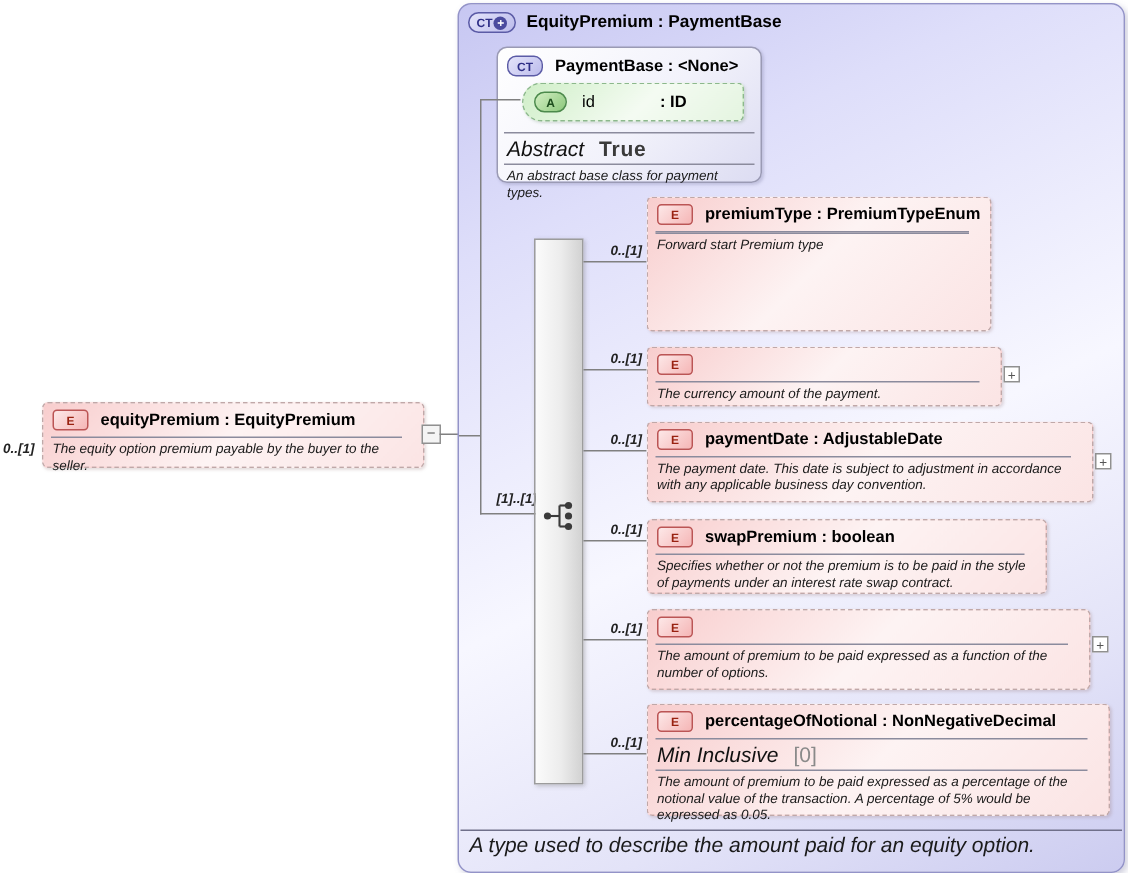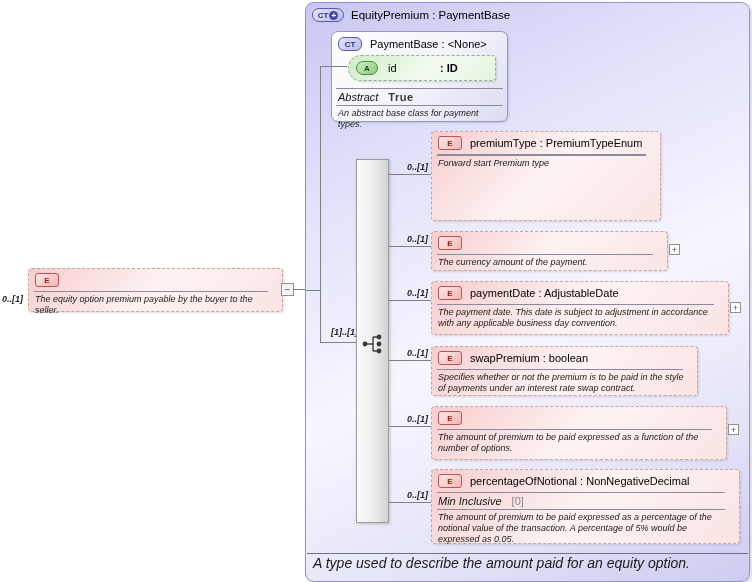--- a/index.html
+++ b/index.html
@@ -6,21 +6,21 @@
   #stage{position:relative;width:752px;height:582px;background:#ffffff;overflow:hidden;
          font-family:"Liberation Sans","DejaVu Sans",sans-serif;color:#000;}
   
   .hline{position:absolute;height:1px;background:#808080;}
   .vline{position:absolute;width:1px;background:#808080;}
   .card-label{position:absolute;font-size:9px;font-style:italic;font-weight:bold;color:#222;
               text-align:right;white-space:nowrap;}
   .sep{border-top:1px solid #8b8b9d;margin:0 14px 0 5px;height:0;}
   .doc{font-size:9px;font-style:italic;color:#1a1a1a;line-height:11px;padding:2px 8px 3px 6px;}
   .titlerow{display:flex;align-items:center;gap:8px;padding:3px 6px 3px 6px;height:16px;}
-  .titletext{font-size:11px;font-weight:normal;color:#000;white-space:nowrap;}
+  .titletext{font-size:11px;font-weight:bold;color:#000;white-space:nowrap;}
   .badge{display:inline-flex;align-items:center;justify-content:center;flex:none;
          width:22px;height:12px;font-size:8px;font-weight:bold;border-radius:3px;}
   .e-badge{border:1px solid #b55;color:#921;
            background:linear-gradient(135deg,#fde8e8 0%,#f5b6b6 100%);}
   .ct-badge{border:1px solid #5b5ba6;color:#2e2e86;border-radius:6px;
             background:linear-gradient(135deg,#e4e4fa 0%,#bcbcec 100%);}
   .a-badge{border:1px solid #4c8a4c;color:#1d4d1d;border-radius:7px;width:20px;
            background:linear-gradient(135deg,#d2eec2 0%,#8cc87c 100%);}
   .plusbox{position:absolute;width:11px;height:11px;background:#fff;border:1px solid #909090;
            font-size:9px;line-height:10px;text-align:center;color:#555;box-sizing:border-box;}
@@ -38,21 +38,21 @@
             border:1px solid #9a9ab4;border-radius:7px;box-sizing:border-box;
             background:linear-gradient(135deg,#ffffff 0%,#f2f2fb 55%,#dcdcf2 100%);
             box-shadow:1px 1px 2px rgba(120,120,160,0.3);}
   .attr-box{position:absolute;left:16px;top:23px;width:148px;height:26px;box-sizing:border-box;
             border:1px dashed #8cb88c;border-radius:13px 4px 4px 13px;
             background:linear-gradient(135deg,#cfeec7 0%,#f4fbf2 55%,#e4f4e0 100%);
             display:flex;align-items:center;gap:10px;padding-left:7px;
             box-shadow:1px 1px 2px rgba(120,150,120,0.3);}
   .attr-name{font-size:11px;font-weight:normal;width:42px;}
   .attr-type{font-size:11px;font-weight:bold;}
-  .factrow{display:flex;gap:10px;padding:2px 6px;font-size:11px;align-items:baseline;}
+  .factrow{display:flex;gap:10px;padding:2px 6px;font-size:14px;align-items:baseline;}
   .fact-label{font-style:italic;color:#111;white-space:nowrap;}
   .fact-value{color:#8a8a8a;white-space:nowrap;}
   .fact-strong{font-weight:bold;color:#3a3a3a;letter-spacing:0.5px;}
   
   .ebox{position:absolute;box-sizing:border-box;border:1px dashed #c0a8a8;border-radius:4px;
         background:linear-gradient(135deg,#f8cdcd 0%,#fdf3f3 50%,#fbe4e4 100%);
         box-shadow:1px 1px 2px rgba(150,120,120,0.25);}
   .enum-grid{display:flex;padding:1px 6px 2px 6px;font-size:9px;line-height:11px;}
   .enum-label{font-style:italic;color:#111;width:66px;flex:none;}
   .enum-vals{color:#8a8a8a;}
@@ -71,20 +71,21 @@
 </head>
 <body>
 
 <div id="stage">
 
   <div class="card-label" style="left:2px;top:294px;width:26px;text-align:left;">0..[1]</div>
 
   <div class="ebox" style="left:28px;top:268px;width:255px;height:44px;">
     <div class="titlerow">
       <span class="badge e-badge">E</span>
+      <span class="titletext">equityPremium : EquityPremium</span>
     </div>
     <div class="sep"></div>
     <div class="doc">The equity option premium payable by the buyer to the seller.</div>
   </div>
   <div class="minusbox" style="left:281px;top:283px;">−</div>
 
   <div class="hline" style="left:293px;top:289px;width:26px;"></div>
 
   <div class="main-ct">
 

